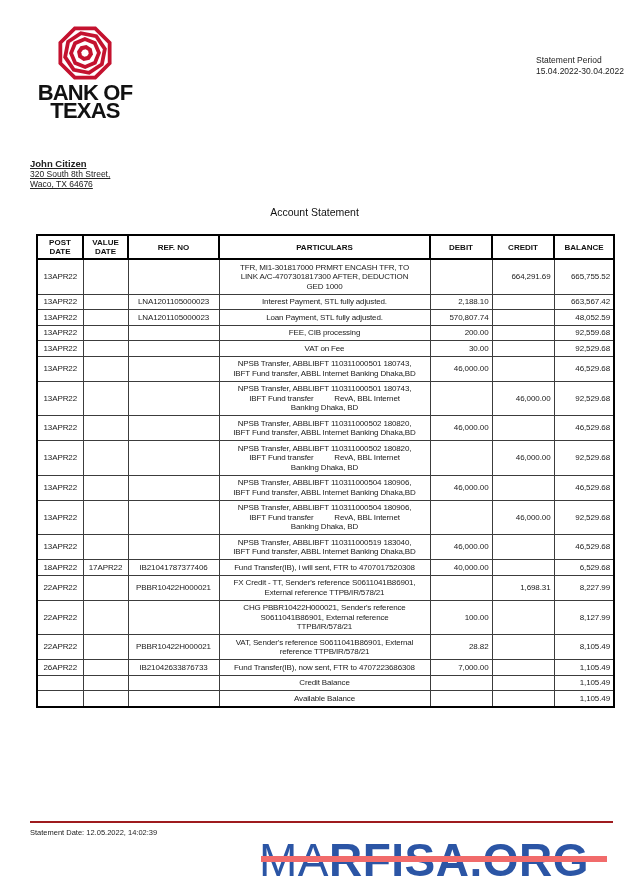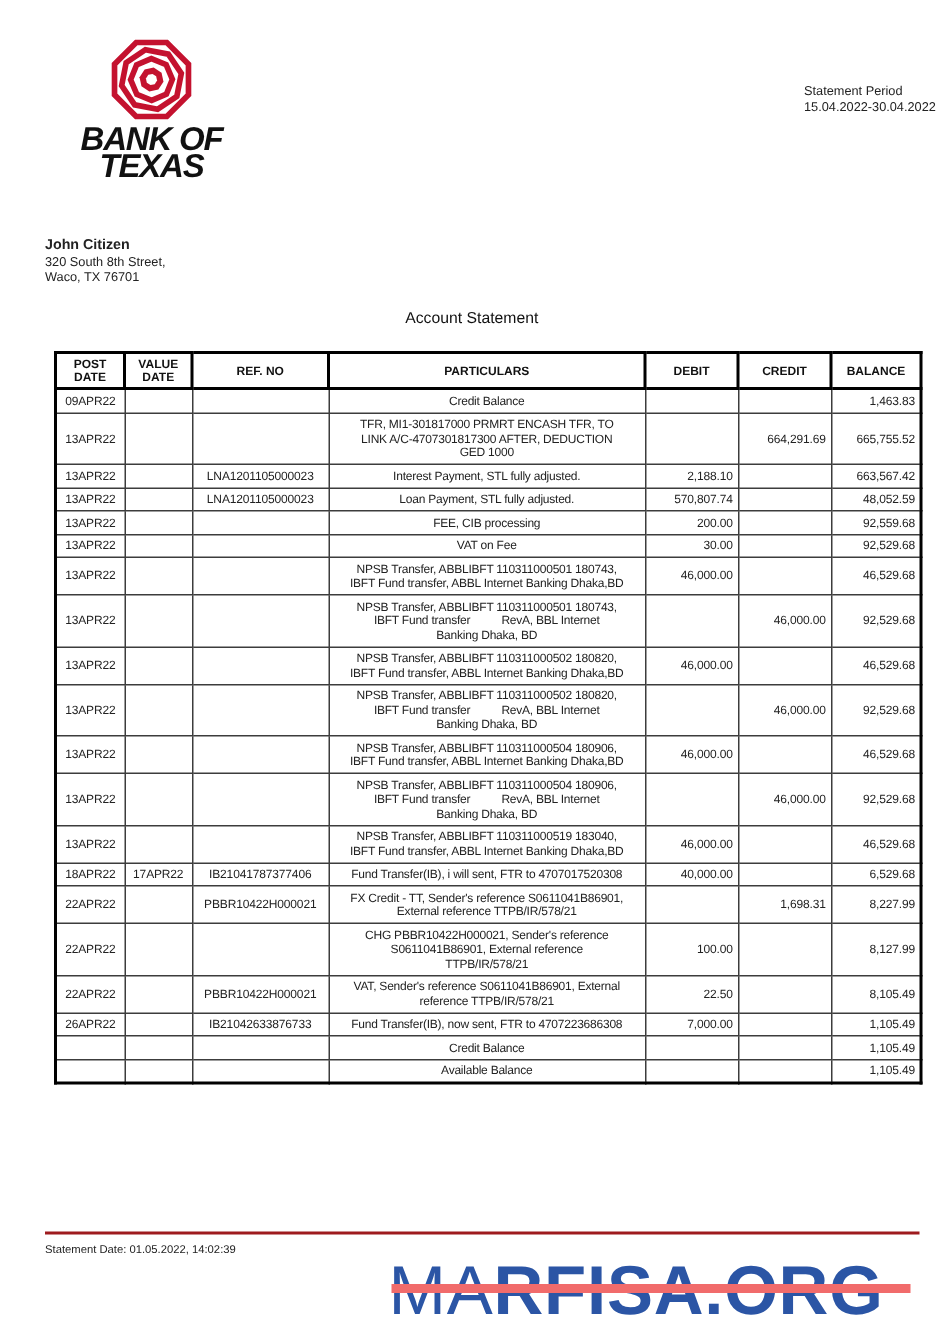--- a/index.html
+++ b/index.html
@@ -3,27 +3,27 @@
 <meta charset="utf-8">
 <style>
   * { margin:0; padding:0; box-sizing:border-box; }
   html,body { background:#ffffff; }
   body {
     width:629px; height:894px; position:relative; overflow:hidden;
     font-family:"Liberation Sans", sans-serif; color:#1a1a1a;
   }
 
   
-  .logo-block { position:absolute; left:40px; top:24px; width:122px; text-align:center;font-style:italic; }
+  .logo-block { position:absolute; left:24px; top:24px; width:122px; text-align:center; }
   .logo-symbol { display:block; margin:0 auto 2px auto; width:62px; height:58px; }
   .bank-name { font-weight:700; color:#111; font-size:22px; line-height:18px; letter-spacing:-0.8px; }
 
   .period-block { position:absolute; left:536px; top:55px; font-size:8.5px; line-height:11px; color:#222; }
 
-  .customer-block { position:absolute; left:30px; top:158px; font-size:8.5px; line-height:10px; color:#222; }
+  .customer-block { position:absolute; left:30px; top:158px; font-size:8.5px; line-height:10px; color:#222;text-decoration:underline; }
   .customer-name { font-weight:700; font-size:9.5px; line-height:11px; }
 
   .doc-title { position:absolute; left:0; top:206px; width:629px; text-align:center;
                font-weight:400; font-size:10.5px; color:#111; }
 
   
   table.statement { position:absolute; left:36px; top:234px; width:577px;
                     border-collapse:collapse; table-layout:fixed;
                     font-size:8px; color:#222; border:2px solid #000;padding-left:34px; }
   table.statement th {
@@ -74,21 +74,21 @@
 </div>
 
 <div class="period-block">
   <div>Statement Period</div>
   <div>15.04.2022-30.04.2022</div>
 </div>
 
 <div class="customer-block">
   <div class="customer-name">John Citizen</div>
   <div>320 South 8th Street,</div>
-  <div>Waco, TX 76701</div>
+  <div>Waco, TX 64676</div>
 </div>
 
 <div class="doc-title">Account Statement</div>
 
 <table class="statement">
   <colgroup>
     <col style="width:46px">
       <col style="width:45px">
       <col style="width:91px">
     <col style="width:211px">
@@ -102,29 +102,20 @@
       <th>VALUE DATE</th>
       <th>REF. NO</th>
       <th>PARTICULARS</th>
       <th>DEBIT</th>
       <th>CREDIT</th>
       <th>BALANCE</th>
     </tr>
   </thead>
   <tbody>
       <tr>
-        <td>09APR22</td>
-        <td></td>
-        <td></td>
-        <td>Credit Balance</td>
-        <td></td>
-        <td></td>
-        <td>1,463.83</td>
-      </tr>
-      <tr>
         <td>13APR22</td>
         <td></td>
         <td></td>
         <td>TFR, MI1-301817000 PRMRT ENCASH TFR, TO
 LINK A/C-4707301817300 AFTER, DEDUCTION
 GED 1000</td>
         <td></td>
         <td>664,291.69</td>
         <td>665,755.52</td>
       </tr>
@@ -266,21 +257,21 @@
         <td>100.00</td>
         <td></td>
         <td>8,127.99</td>
       </tr>
       <tr>
         <td>22APR22</td>
         <td></td>
         <td>PBBR10422H000021</td>
         <td>VAT, Sender's reference S0611041B86901, External
 reference TTPB/IR/578/21</td>
-        <td>22.50</td>
+        <td>28.82</td>
         <td></td>
         <td>8,105.49</td>
       </tr>
       <tr>
         <td>26APR22</td>
         <td></td>
         <td>IB21042633876733</td>
         <td>Fund Transfer(IB), now sent, FTR to 4707223686308</td>
         <td>7,000.00</td>
         <td></td>
@@ -301,16 +292,16 @@
         <td></td>
         <td>Available Balance</td>
         <td></td>
         <td></td>
         <td>1,105.49</td>
       </tr>
     </tbody>
 </table>
 
 <div class="footer-rule"></div>
-<div class="statement-date">Statement Date: 01.05.2022, 14:02:39</div>
+<div class="statement-date">Statement Date: 12.05.2022, 14:02:39</div>
 
 <div class="watermark"><span class="wm-med">MA</span><span class="wm-bold">RF</span><span class="wm-semi">ISA</span><span class="wm-bold">.ORG</span></div>
 <div class="watermark-underline"></div>
 
 </body></html>

